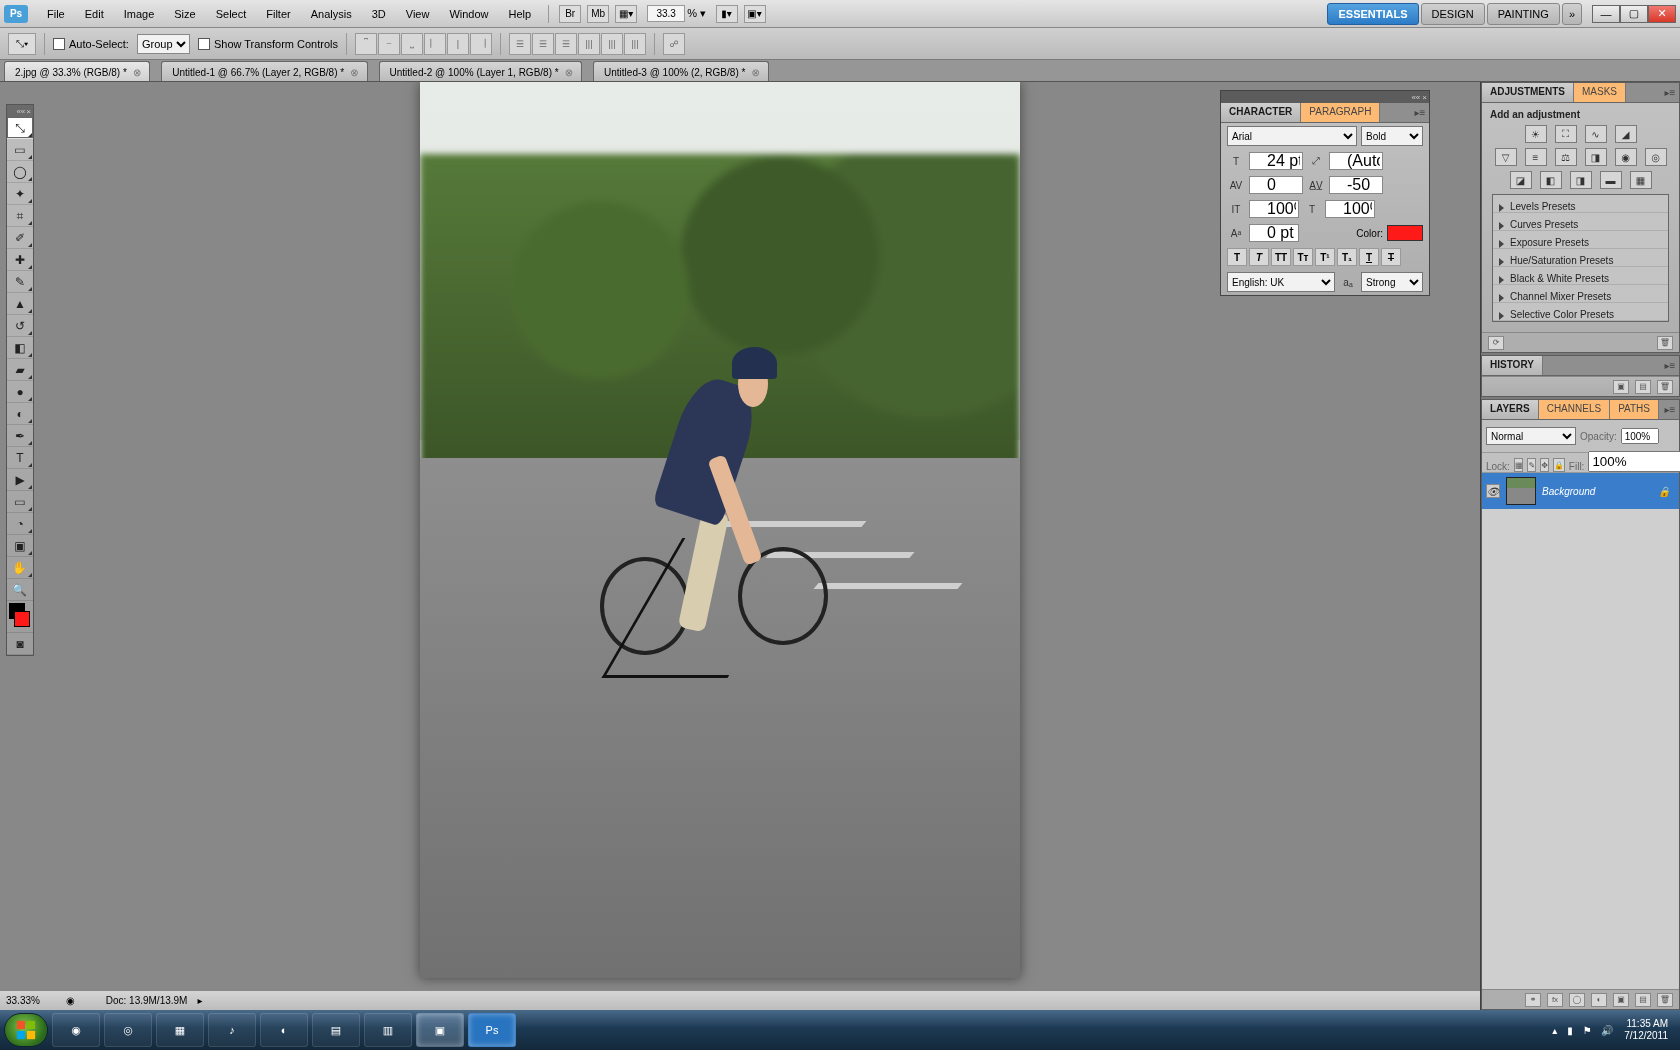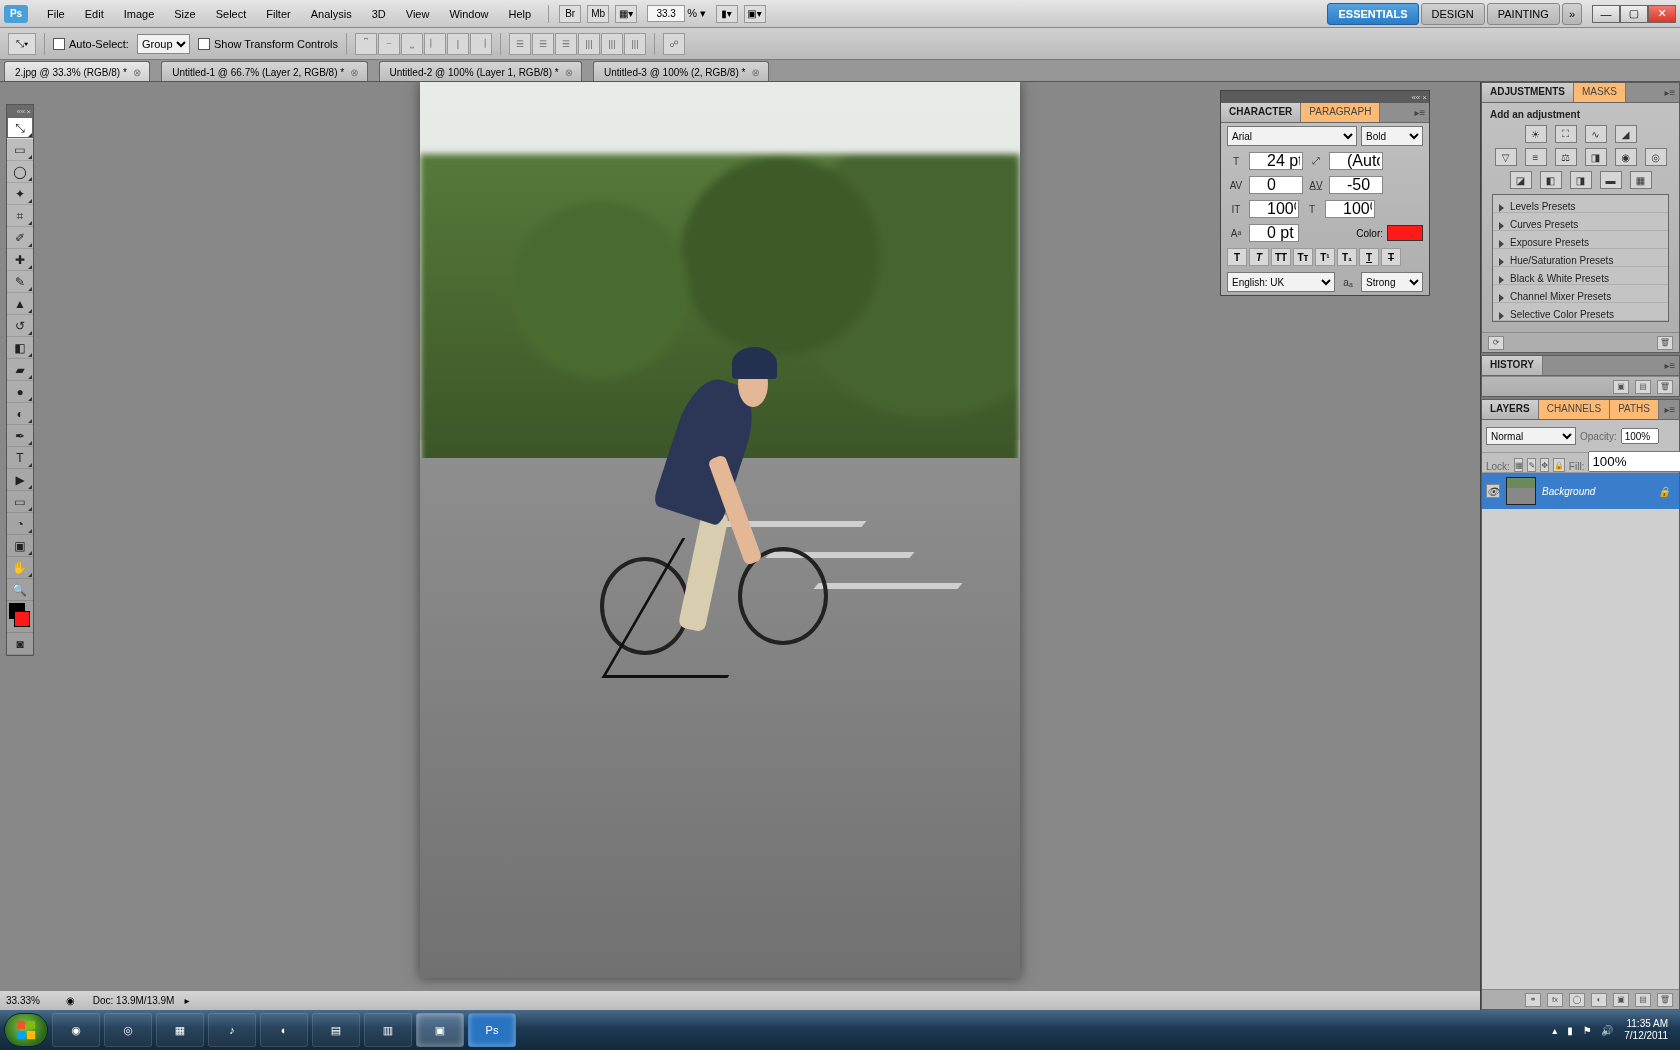--- a/index.html
+++ b/index.html
@@ -50,21 +50,21 @@
 .head{position:absolute;left:50%;top:6%;width:10%;height:10%;background:#e4b896;border-radius:50%}
 .cap{position:absolute;left:48%;top:3%;width:15%;height:7%;background:#243050;border-radius:50% 50% 10% 10%}
 .arm{position:absolute;left:46%;top:26%;width:6%;height:24%;background:#e4b896;transform:rotate(-20deg);border-radius:6px}
 .leg{position:absolute;left:34%;top:38%;width:9%;height:26%;background:#d9cdb0;transform:rotate(12deg);border-radius:8px}
 .wheel{position:absolute;width:30%;padding-top:30%;border:4px solid #222;border-radius:50%}
 .w1{left:4%;top:48%}
 .w2{left:50%;top:46%}
 .frame{position:absolute;left:18%;top:44%;width:42%;height:30%;border-left:3px solid #111;border-bottom:3px solid #111;transform:skewX(-30deg)}
 .sbar{position:absolute;left:0;bottom:0;height:20px;right:0;background:linear-gradient(#d5d5d5,#bcbcbc);border-top:1px solid #888;display:flex;align-items:center;font-size:10px;padding:0 6px;gap:10px}
 .sbar .zb{width:50px;text-align:left}
-.sbar .doc{margin-left:8px}
+.sbar .doc{margin-left:21px}
 .right-col{width:200px;background:#7b7b7b;border-left:1px solid #3f3f3f;display:flex;flex-direction:column}
 .panel{background:linear-gradient(#c3c3c3,#adadad);border:1px solid #5c5c5c;margin:0;font-size:10px}
 .panel-tabs{display:flex;height:20px;background:#8f8f8f;border-bottom:1px solid #666}
 .ptab{padding:3px 8px;background:linear-gradient(#cfcfcf,#b5b5b5);border-right:1px solid #777;font-size:10px;font-weight:bold;color:#1a1a1a}
 .ptab.dim{background:#fdba74;color:#454545;font-weight:normal}
 .ptab-menu{margin-left:auto;width:18px;display:flex;align-items:center;justify-content:center;color:#444;font-size:10px}
 .adj-body{padding:6px 8px;color:#222}
 .adj-row{display:flex;gap:8px;margin:5px 0;justify-content:center}
 .adj-ico{width:22px;height:18px;border:1px solid #7a7a7a;background:#d6d6d6;display:flex;align-items:center;justify-content:center;font-size:10px;color:#333}
 .preset-list{border:1px solid #666;background:#c4c4c4;margin:4px 2px}

